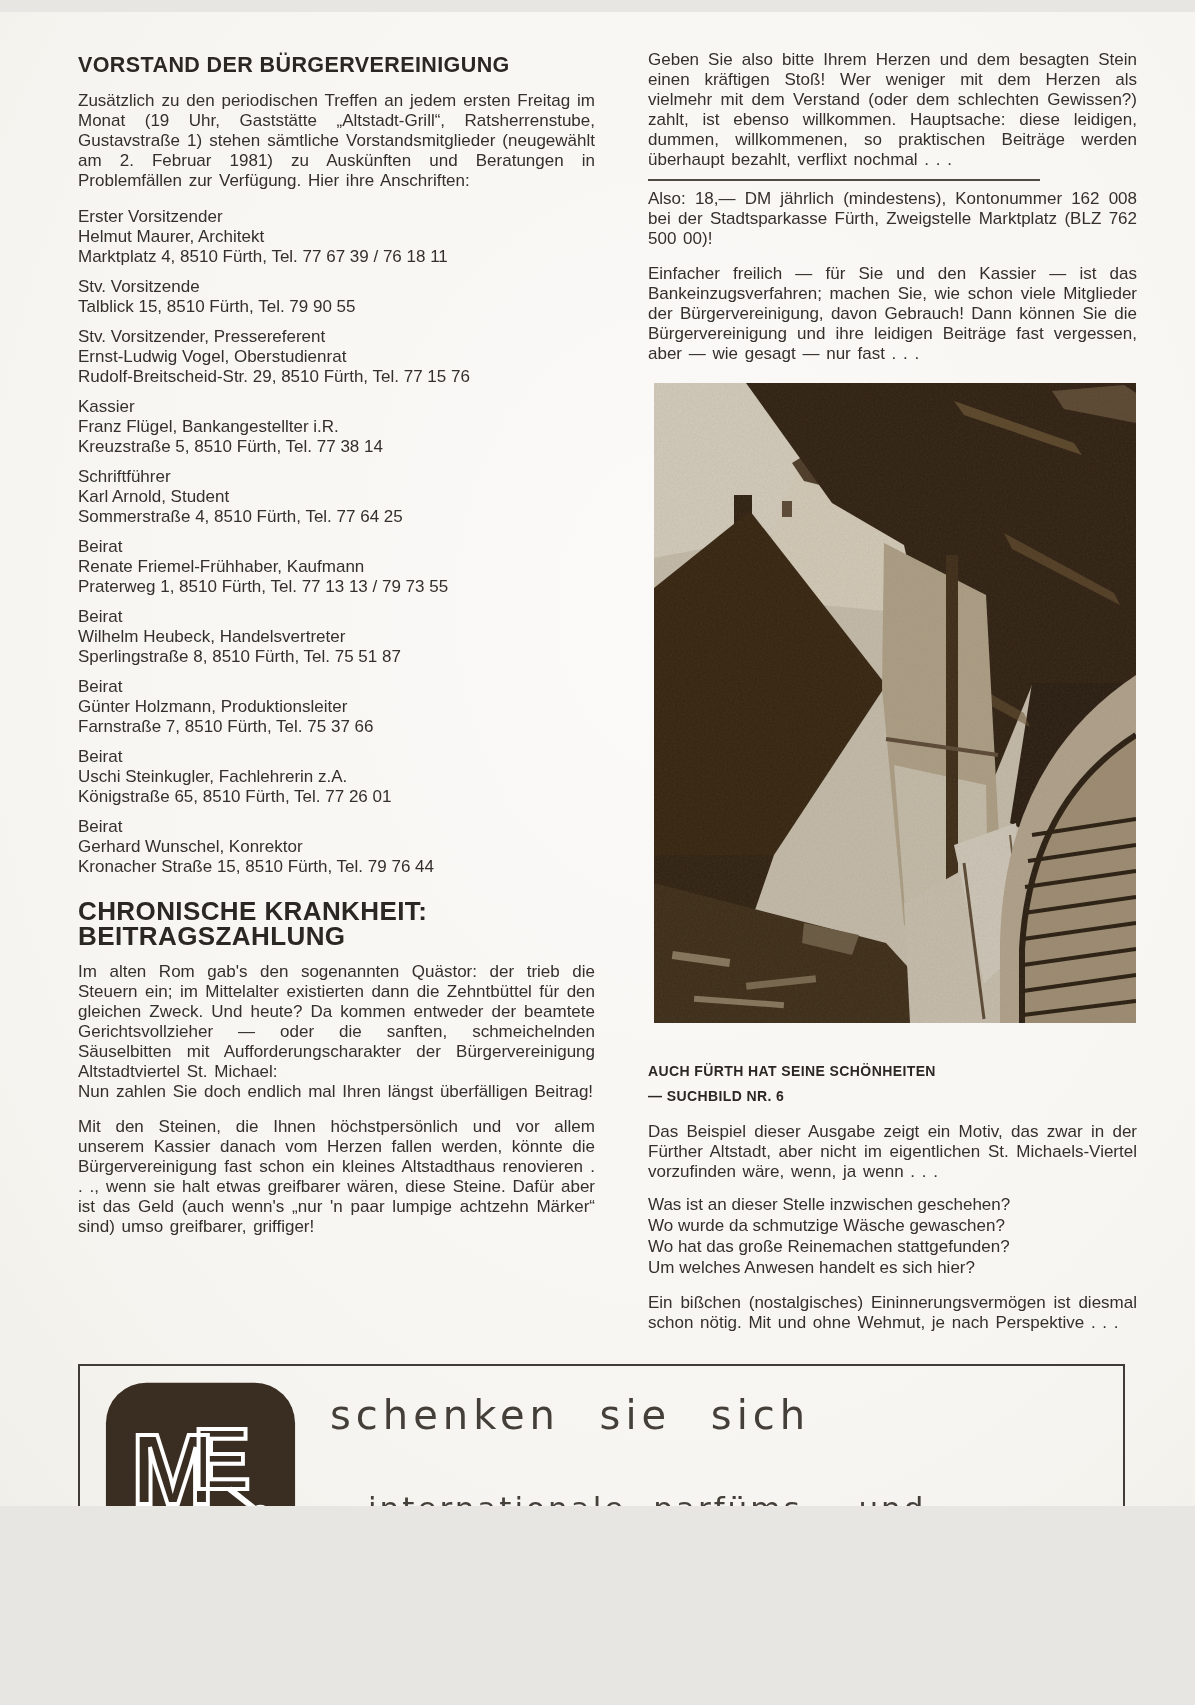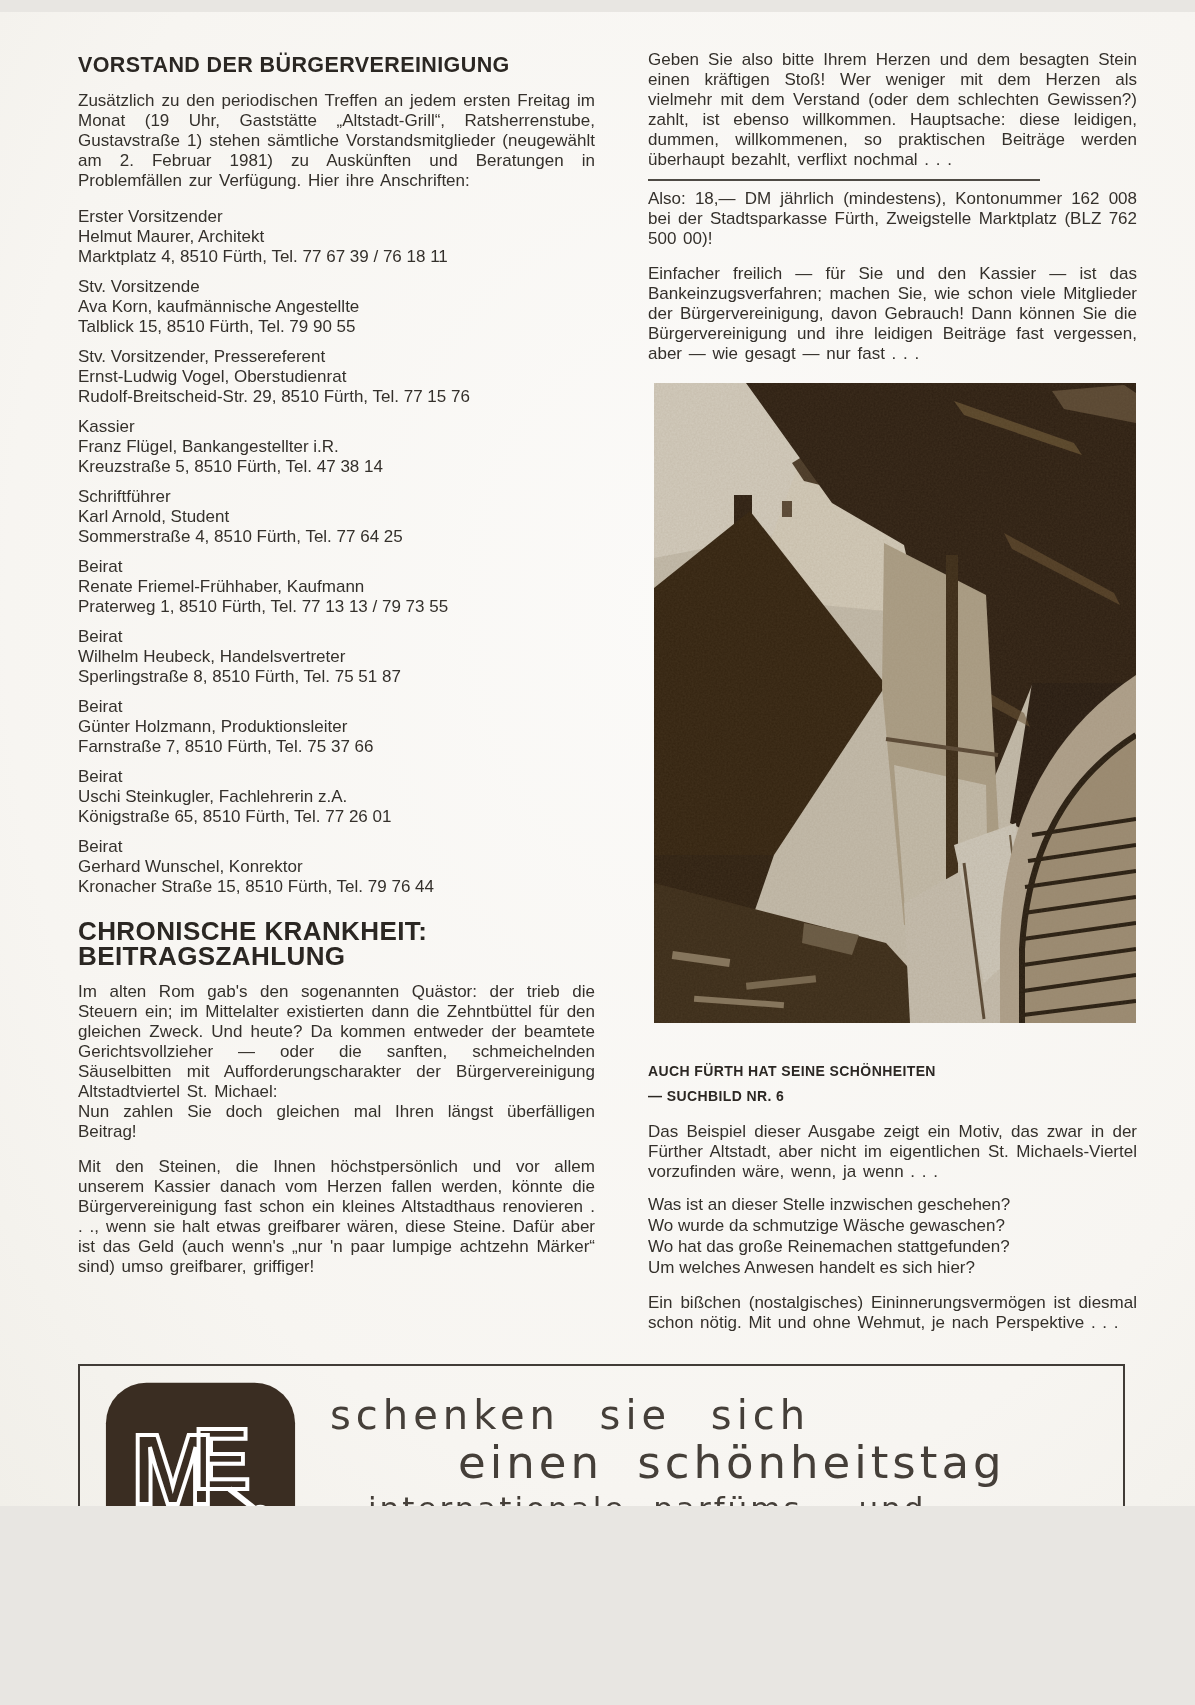--- a/index.html
+++ b/index.html
@@ -48,32 +48,31 @@
     <p class="gap-top">Zusätzlich zu den periodischen Treffen an jedem ersten Freitag im Monat (19 Uhr, Gaststätte „Altstadt-Grill“, Ratsherrenstube, Gustavstraße 1) stehen sämtliche Vorstandsmitglieder (neugewählt am 2. Februar 1981) zu Auskünften und Beratungen in Problemfällen zur Verfügung. Hier ihre Anschriften:</p>
 
     <div class="contacts">
       <div class="contact">
         <div>Erster Vorsitzender</div>
         <div>Helmut Maurer, Architekt</div>
         <div>Marktplatz 4, 8510 Fürth, Tel. 77 67 39 / 76 18 11</div>
       </div>
       <div class="contact">
         <div>Stv. Vorsitzende</div>
-        <div>Ava Korn, kaufmännische Angestellte</div>
         <div>Talblick 15, 8510 Fürth, Tel. 79 90 55</div>
       </div>
       <div class="contact">
         <div>Stv. Vorsitzender, Pressereferent</div>
         <div>Ernst-Ludwig Vogel, Oberstudienrat</div>
         <div>Rudolf-Breitscheid-Str. 29, 8510 Fürth, Tel. 77 15 76</div>
       </div>
       <div class="contact">
         <div>Kassier</div>
         <div>Franz Flügel, Bankangestellter i.R.</div>
-        <div>Kreuzstraße 5, 8510 Fürth, Tel. 47 38 14</div>
+        <div>Kreuzstraße 5, 8510 Fürth, Tel. 77 38 14</div>
       </div>
       <div class="contact">
         <div>Schriftführer</div>
         <div>Karl Arnold, Student</div>
         <div>Sommerstraße 4, 8510 Fürth, Tel. 77 64 25</div>
       </div>
       <div class="contact">
         <div>Beirat</div>
         <div>Renate Friemel-Frühhaber, Kaufmann</div>
         <div>Praterweg 1, 8510 Fürth, Tel. 77 13 13 / 79 73 55</div>
@@ -96,21 +95,21 @@
       <div class="contact">
         <div>Beirat</div>
         <div>Gerhard Wunschel, Konrektor</div>
         <div>Kronacher Straße 15, 8510 Fürth, Tel. 79 76 44</div>
       </div>
     </div>
 
     <h2>CHRONISCHE KRANKHEIT:
 BEITRAGSZAHLUNG</h2>
     <p class="gap-top">Im alten Rom gab's den sogenannten Quästor: der trieb die Steuern ein; im Mittelalter existierten dann die Zehntbüttel für den gleichen Zweck. Und heute? Da kommen entweder der beamtete Gerichtsvollzieher — oder die sanften, schmeichelnden Säuselbitten mit Aufforderungscharakter der Bürgervereinigung Altstadtviertel St. Michael:</p>
-    <p>Nun zahlen Sie doch gleichen mal Ihren längst überfälligen Beitrag!</p>
+    <p>Nun zahlen Sie doch endlich mal Ihren längst überfälligen Beitrag!</p>
     <p class="gap-top-lg">Mit den Steinen, die Ihnen höchstpersönlich und vor allem unserem Kassier danach vom Herzen fallen werden, könnte die Bürgervereinigung fast schon ein kleines Altstadthaus renovieren . . ., wenn sie halt etwas greifbarer wären, diese Steine. Dafür aber ist das Geld (auch wenn's „nur 'n paar lumpige achtzehn Märker“ sind) umso greifbarer, griffiger!</p>
   </div>
 
   <div class="col col-right">
     <p>Geben Sie also bitte Ihrem Herzen und dem besagten Stein einen kräftigen Stoß! Wer weniger mit dem Herzen als vielmehr mit dem Verstand (oder dem schlechten Gewissen?) zahlt, ist ebenso willkommen. Hauptsache: diese leidigen, dummen, willkommenen, so praktischen Beiträge werden überhaupt bezahlt, verflixt nochmal . . .</p>
     <div class="rule"></div>
     <p>Also: 18,— DM jährlich (mindestens), Kontonummer 162 008 bei der Stadtsparkasse Fürth, Zweigstelle Marktplatz (BLZ 762 500 00)!</p>
     <p class="gap-top-lg">Einfacher freilich — für Sie und den Kassier — ist das Bankeinzugsverfahren; machen Sie, wie schon viele Mitglieder der Bürgervereinigung, davon Gebrauch! Dann können Sie die Bürgervereinigung und ihre leidigen Beiträge fast vergessen, aber — wie gesagt — nur fast . . .</p>
 
     <svg class="photo" viewBox="0 0 482 640" preserveAspectRatio="none">
@@ -191,21 +190,20 @@
     <svg class="ad-logo" viewBox="0 0 200 218">
       <rect x="2" y="2" width="196" height="214" rx="42" fill="#3a2d22"></rect>
       <text x="28" y="128" font-family="Liberation Sans, sans-serif" font-weight="bold" font-size="104" fill="none" stroke="#ffffff" stroke-width="4">M</text>
       <text x="92" y="112" font-family="Liberation Sans, sans-serif" font-weight="bold" font-size="90" fill="none" stroke="#ffffff" stroke-width="4">E</text>
       <line x1="130" y1="112" x2="158" y2="134" stroke="#ffffff" stroke-width="6"></line>
       <circle cx="162" cy="140" r="9" fill="none" stroke="#ffffff" stroke-width="5"></circle>
       <text x="100" y="178" text-anchor="middle" font-family="DejaVu Serif, serif" font-weight="bold" font-size="31" fill="#ffffff">Cosmetics</text>
       <text x="100" y="202" text-anchor="middle" font-family="Liberation Sans, sans-serif" font-size="13" letter-spacing="2" fill="#ffffff">exclusiv</text>
     </svg>
     <span class="ad-line ad-l1">schenken sie sich</span>
-    <span class="ad-line ad-l2">einen schönheitstag</span>
     <span class="ad-line ad-l3">internationale parfüms~ und</span>
     <span class="ad-line ad-l4a">kosmetik~depots</span>
     <span class="ad-line ad-l4b">exklusivmode</span>
     <span class="ad-line ad-l5a">telefon 770484</span>
     <span class="ad-line ad-l5b">moststr 23</span>
     <span class="ad-line ad-l5c">fürth</span>
   </div>
 
   <div class="page-number">7</div>
 

